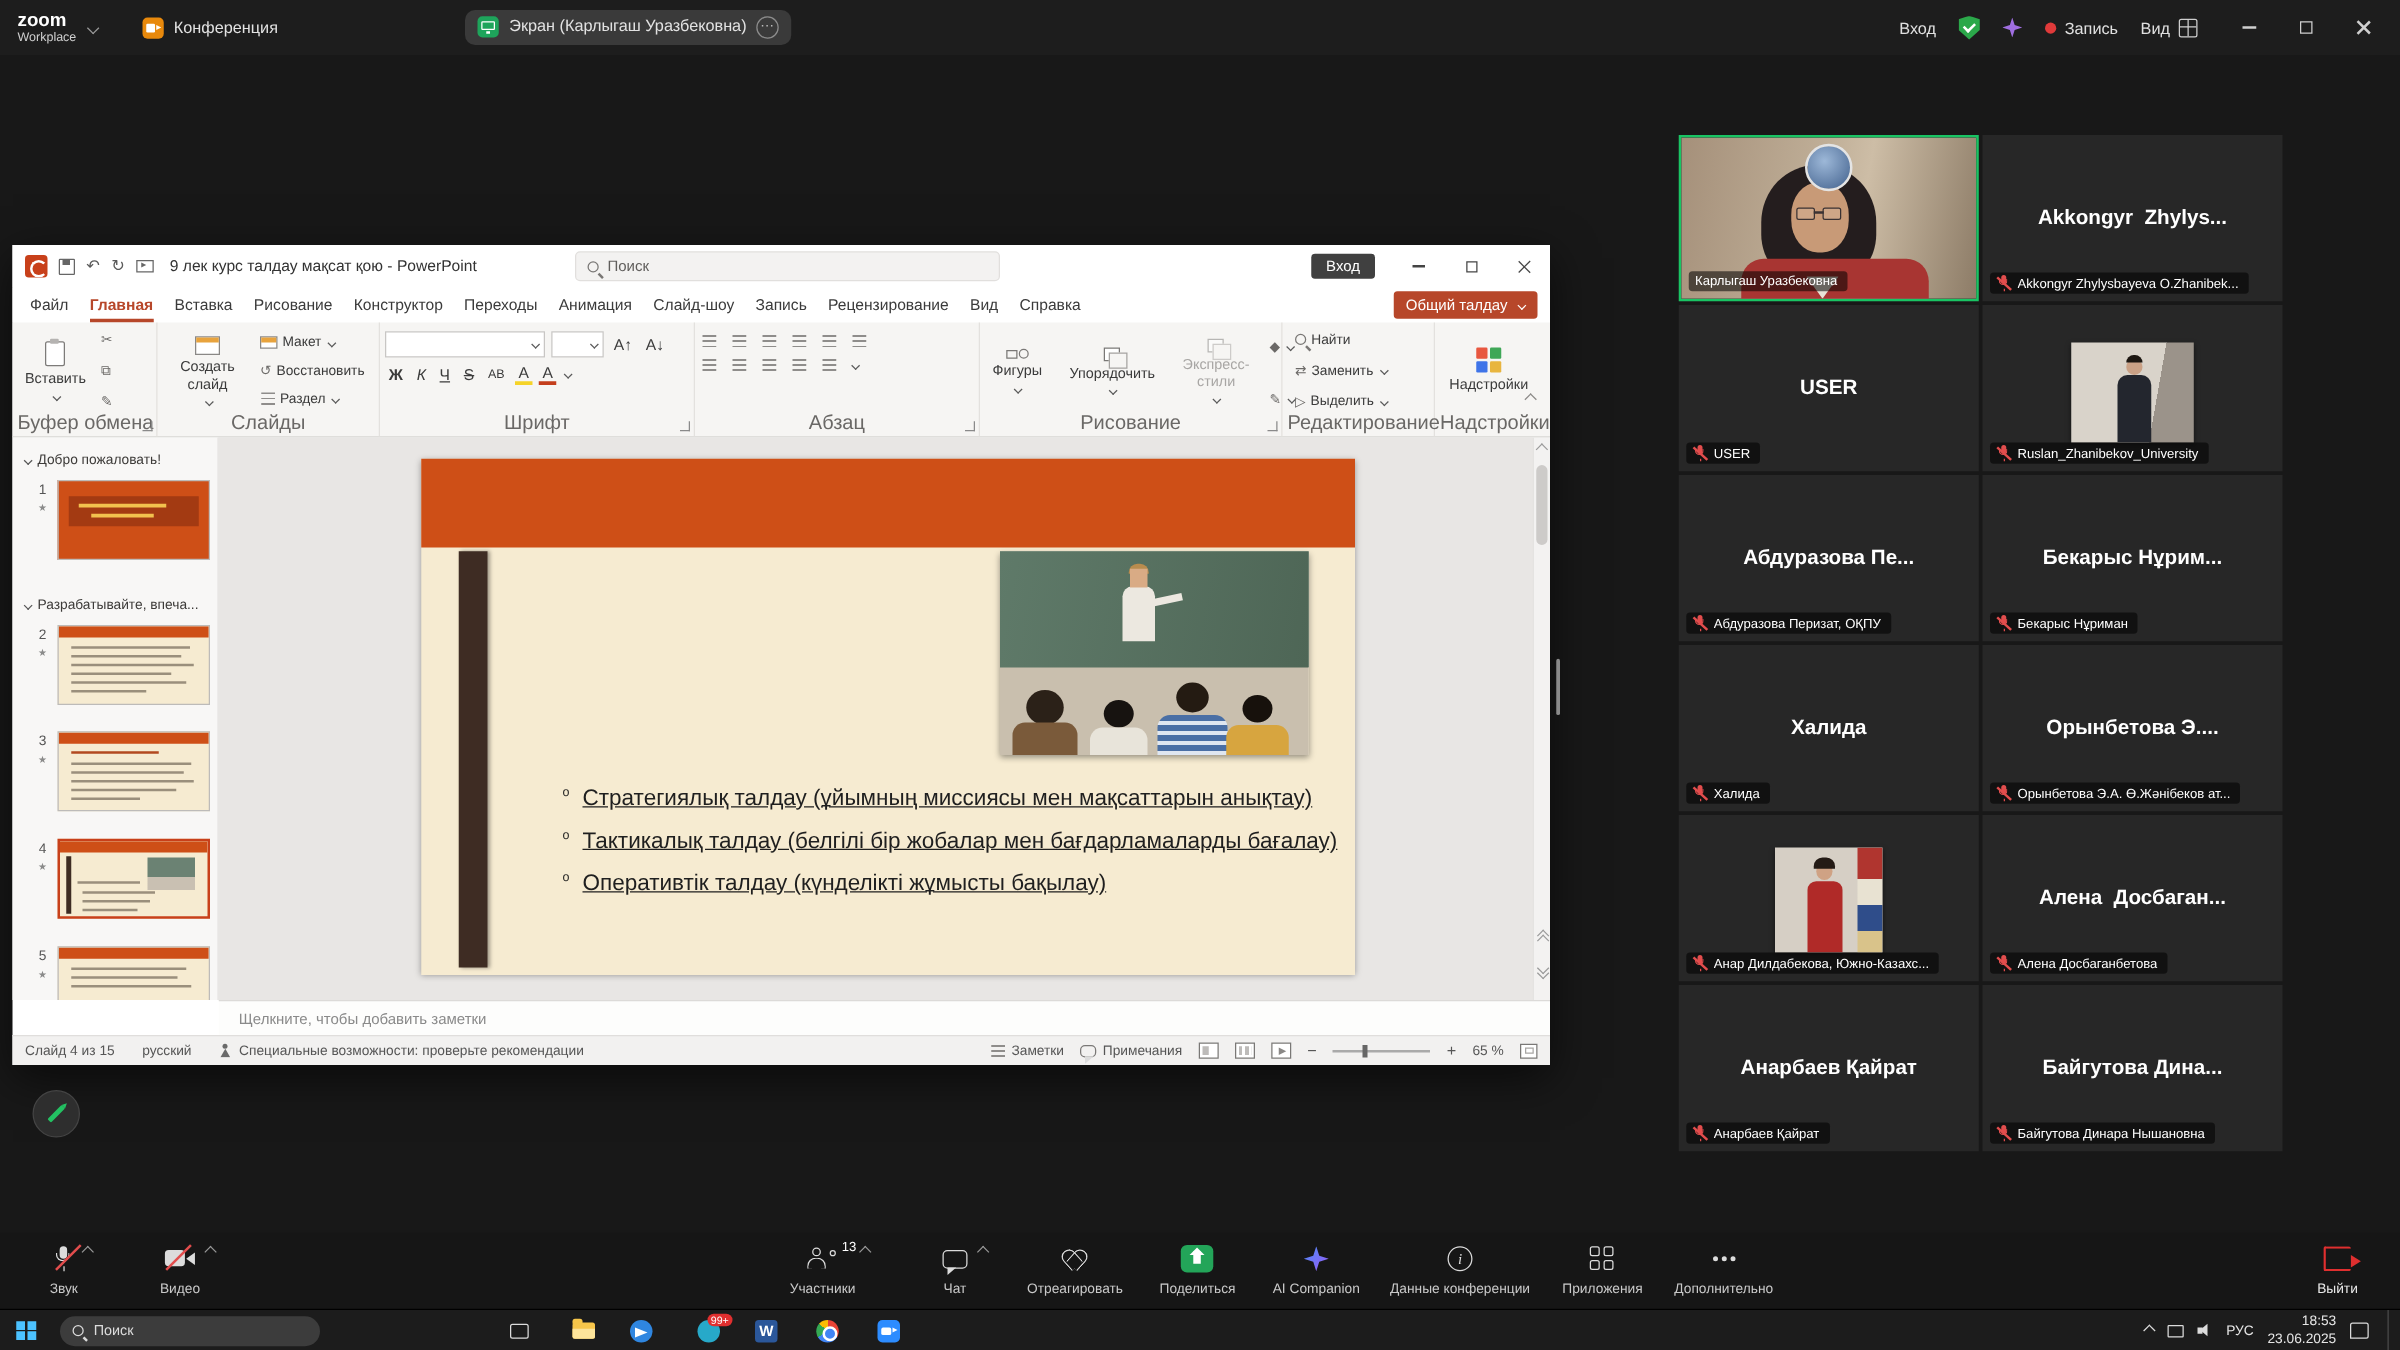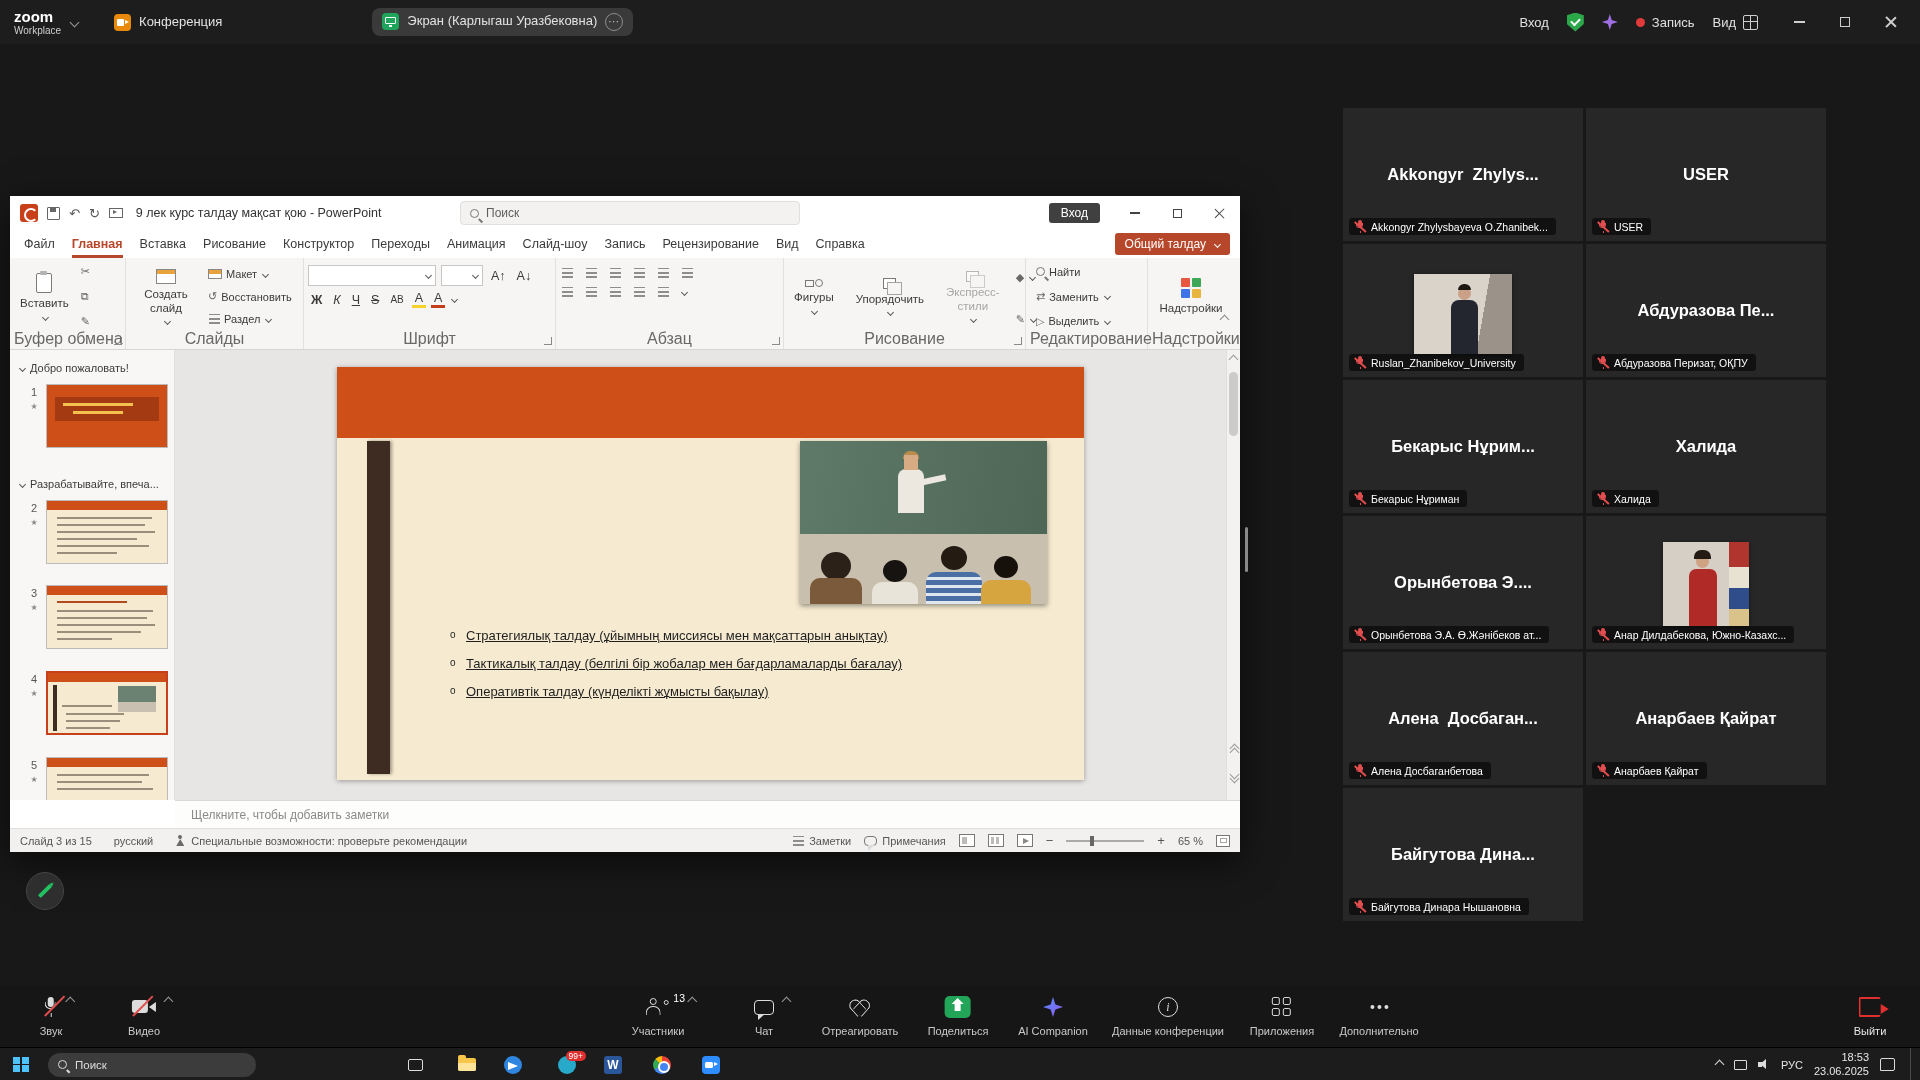--- a/index.html
+++ b/index.html
@@ -125,21 +125,21 @@
   #slide{position:absolute;left:162px;top:17px;width:747px;height:413px;background:#f6ebd1;box-shadow:0 1px 5px rgba(0,0,0,.35);}
   #slide .band{position:absolute;left:0;right:0;top:0;height:71px;background:#ce4f17;}
   #slide .stripe{position:absolute;left:30px;top:74px;width:23px;height:333px;background:#3e2c23;box-shadow:2px 0 3px rgba(0,0,0,.35);}
   .sphoto{position:absolute;left:463px;top:74px;width:247px;height:163px;background:linear-gradient(#74897c 0 57%,#c9bfae 57% 100%);box-shadow:0 2px 5px rgba(0,0,0,.4);overflow:hidden;}
   .sphoto .board{position:absolute;left:0;top:0;right:0;height:57%;background:linear-gradient(100deg,#5f7a69,#4e6656);}
   .person{position:absolute;}
   .head{position:absolute;border-radius:50%;}
   .slide-text{position:absolute;left:85px;top:248px;color:#1f1f1f;}
   .s-head{position:relative;padding-left:16px;font-size:15px;font-weight:bold;text-decoration:underline;}
   .s-head:before{content:"•";position:absolute;left:0;top:0;font-size:13px;text-decoration:none;}
-  .s-bul{position:relative;margin-top:13px;margin-left:28px;padding-left:16px;font-size:13px;text-decoration:underline;white-space:nowrap;}
+  .s-bul{position:relative;margin-top:13px;margin-left:28px;padding-left:16px;font-size:18px;text-decoration:underline;white-space:nowrap;}
   .s-bul:before{content:"o";position:absolute;left:0;top:1px;font-size:10px;text-decoration:none;}
   .vsb{position:absolute;right:0;top:0;bottom:0;width:14px;background:#f3f2f1;border-left:1px solid #e0dedc;}
   .vsb .thumbbar{position:absolute;left:2px;right:2px;top:22px;height:64px;background:#cdcbc9;border-radius:5px;}
   .vsb .arr{position:absolute;left:3px;}
   .dbl{position:absolute;left:3.5px;display:flex;flex-direction:column;gap:1px;}
 
   
   #ppt-notes{position:absolute;left:165px;right:0;bottom:24px;height:28px;background:#fdfdfc;border-top:1px solid #dcdad8;display:flex;align-items:center;padding-left:16px;font-size:12px;color:#8a8a8a;cursor:text;}
   #ppt-status{position:absolute;left:0;right:0;bottom:0;height:24px;background:#f2f1f0;border-top:1px solid #e0dedc;display:flex;align-items:center;font-size:11px;color:#565656;padding:0 10px;}
   #ppt-status .left{display:flex;align-items:center;gap:22px;white-space:nowrap;}
@@ -643,21 +643,21 @@
         </div>
       </div>
     </div>
 
     <div id="ppt-notes">
       <span>Щелкните, чтобы добавить заметки</span>
     </div>
 
     <div id="ppt-status">
       <div class="left">
-        <span>Слайд 3 из 15</span>
+        <span>Слайд 4 из 15</span>
         <span>русский</span>
         <span style="display:flex;align-items:center;gap:6px">
           <span class="accman"></span>
           <span>Специальные возможности: проверьте рекомендации</span>
         </span>
       </div>
       <div class="right">
         <span style="display:flex;align-items:center;gap:5px">
           <span class="lic" style="width:12px"></span>
           <span>Заметки</span>
@@ -677,20 +677,36 @@
         <span>65 %</span>
         <span class="fit-ico"></span>
       </div>
     </div>
   </div>
 
   <div id="panel-divider"></div>
 
   <div id="participants">
 
+    <div class="tile speaking">
+      <div class="scene">
+        <div class="person hair" style="position:absolute"></div>
+        <div class="person face" style="position:absolute"></div>
+        <div class="gl">
+            <i></i>
+            <i class="r"></i>
+          </div>
+        <div class="person bodyr" style="position:absolute"></div>
+        <div class="person collar" style="position:absolute"></div>
+      </div>
+      <div class="avatarb"></div>
+      <div class="plabel">
+        <span class="ltxt">Карлыгаш Уразбековна</span>
+      </div>
+    </div>
 
     <div class="tile">
       <div class="cname">Akkongyr  Zhylys...</div>
       <div class="plabel">
         <span class="mic-off">
             <i class="b"></i>
             <i class="a"></i>
             <i class="s"></i>
             <i class="x"></i>
           </span>

